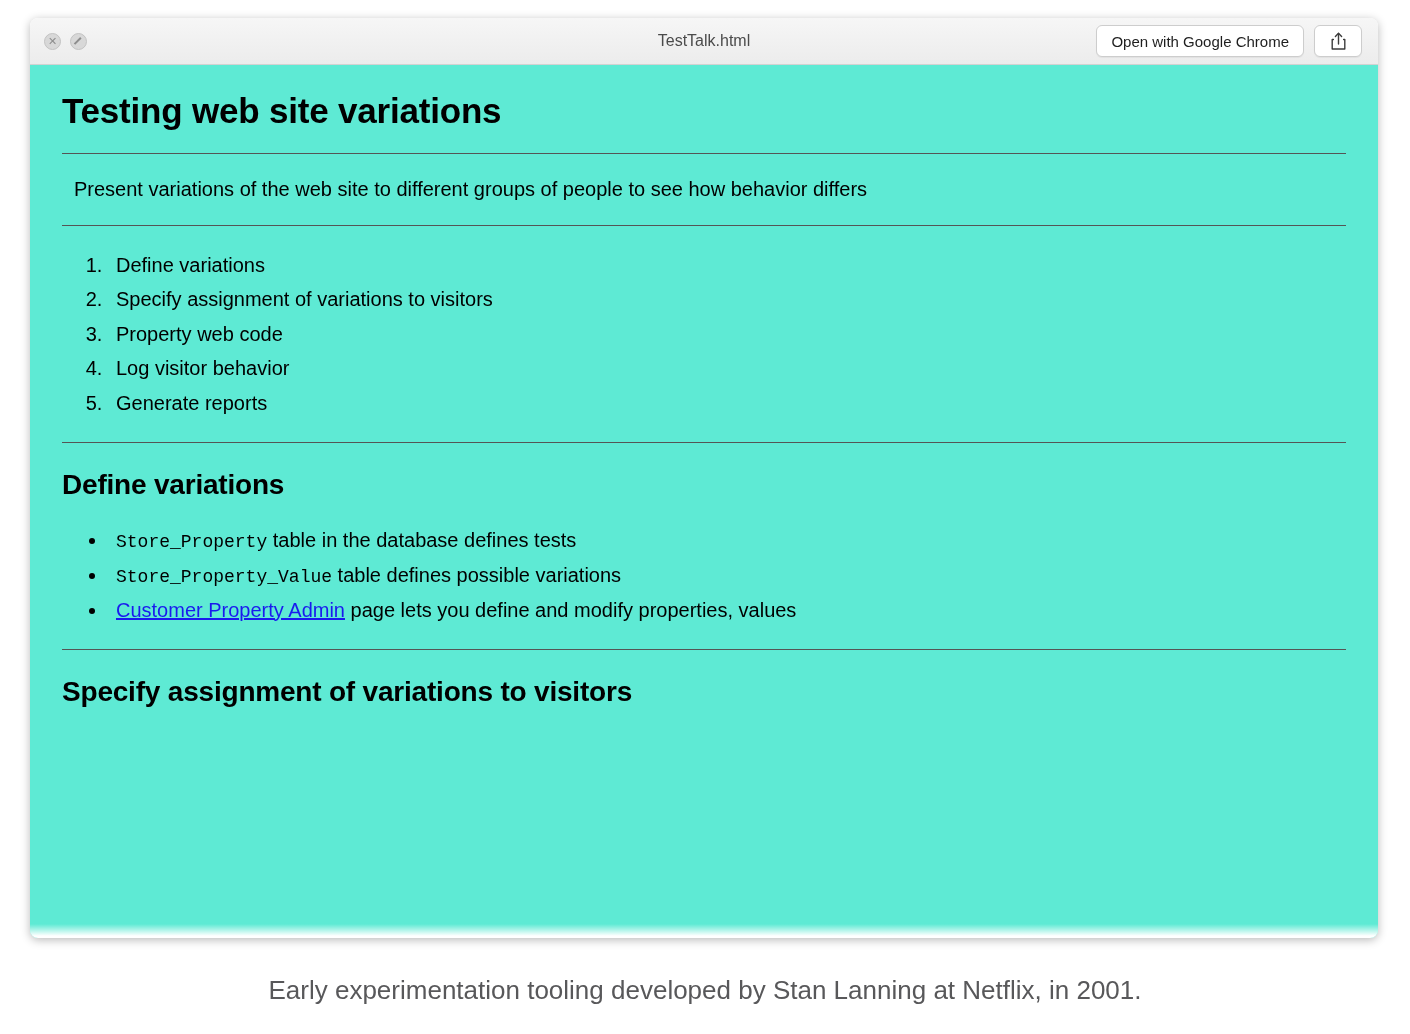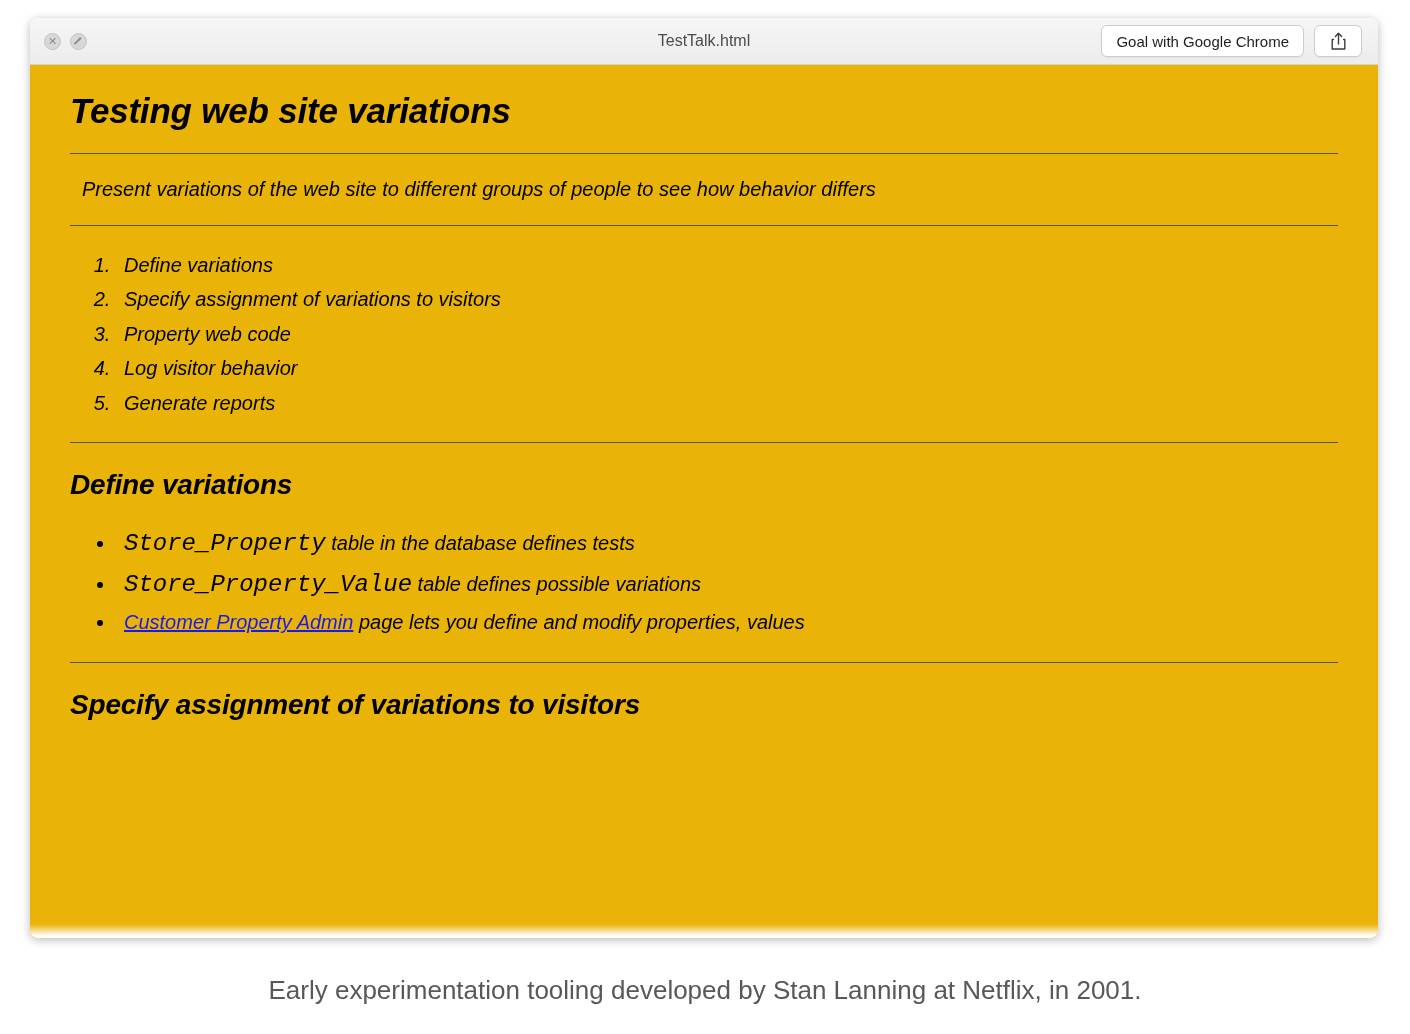--- a/index.html
+++ b/index.html
@@ -113,25 +113,24 @@
     display: flex;
     align-items: center;
     justify-content: center;
     box-shadow: 0 1px 1px rgba(0,0,0,0.05);
   }
 
   
   .doc {
     flex: 1;
     overflow: hidden;
-    padding: 0 40px;
-    background: #eab308;
+    padding: 0 32px;
+    background: #5eead4;
     color: #000000;
     position: relative;
-    font-style: italic;
   }
   .doc h1 {
     font-size: 35px;
     font-weight: bold;
     margin: 26px 0 0 0;
     letter-spacing: -0.2px;
   }
   .doc h2 {
     font-size: 28px;
     font-weight: bold;
@@ -151,21 +150,21 @@
   ol.steps, ul.bullets {
     font-size: 20px;
     margin: 22px 0 0 0;
     padding-left: 46px;
     line-height: 1.72;
   }
   ol.steps li { padding-left: 8px; }
   ul.bullets li { padding-left: 8px; }
   code, .mono {
     font-family: "Liberation Mono", "DejaVu Sans Mono", monospace;
-    font-size: 24px;
+    font-size: 18px;
   }
   a.doclink {
     color: #1a1aee;
     text-decoration: underline;
   }
   .clipped-row {
     position: relative;
   }
   .fade-bottom {
     position: absolute;
@@ -199,21 +198,21 @@
       <div class="traffic">
         <div class="dot">
             <span class="glyph">✕</span>
           </div>
         <div class="dot">
             <span class="bar"></span>
           </div>
       </div>
       <div class="win-title">TestTalk.html</div>
       <div class="titlebar-right">
-        <div class="open-chrome-btn">Goal with Google Chrome</div>
+        <div class="open-chrome-btn">Open with Google Chrome</div>
         <div class="share-btn">
           <svg width="17" height="19" viewBox="0 0 17 19" aria-hidden="true">
             <path d="M8.5 1.5 L8.5 12" stroke="#3c3c3c" stroke-width="1.4" fill="none" stroke-linecap="round"></path>
             <path d="M5.4 4.4 L8.5 1.3 L11.6 4.4" stroke="#3c3c3c" stroke-width="1.4" fill="none" stroke-linecap="round" stroke-linejoin="round"></path>
             <path d="M3.4 7.5 L2.2 7.5 L2.2 17 L14.8 17 L14.8 7.5 L13.6 7.5" stroke="#3c3c3c" stroke-width="1.4" fill="none" stroke-linecap="round" stroke-linejoin="round"></path>
           </svg>
         </div>
       </div>
     </div>
 

